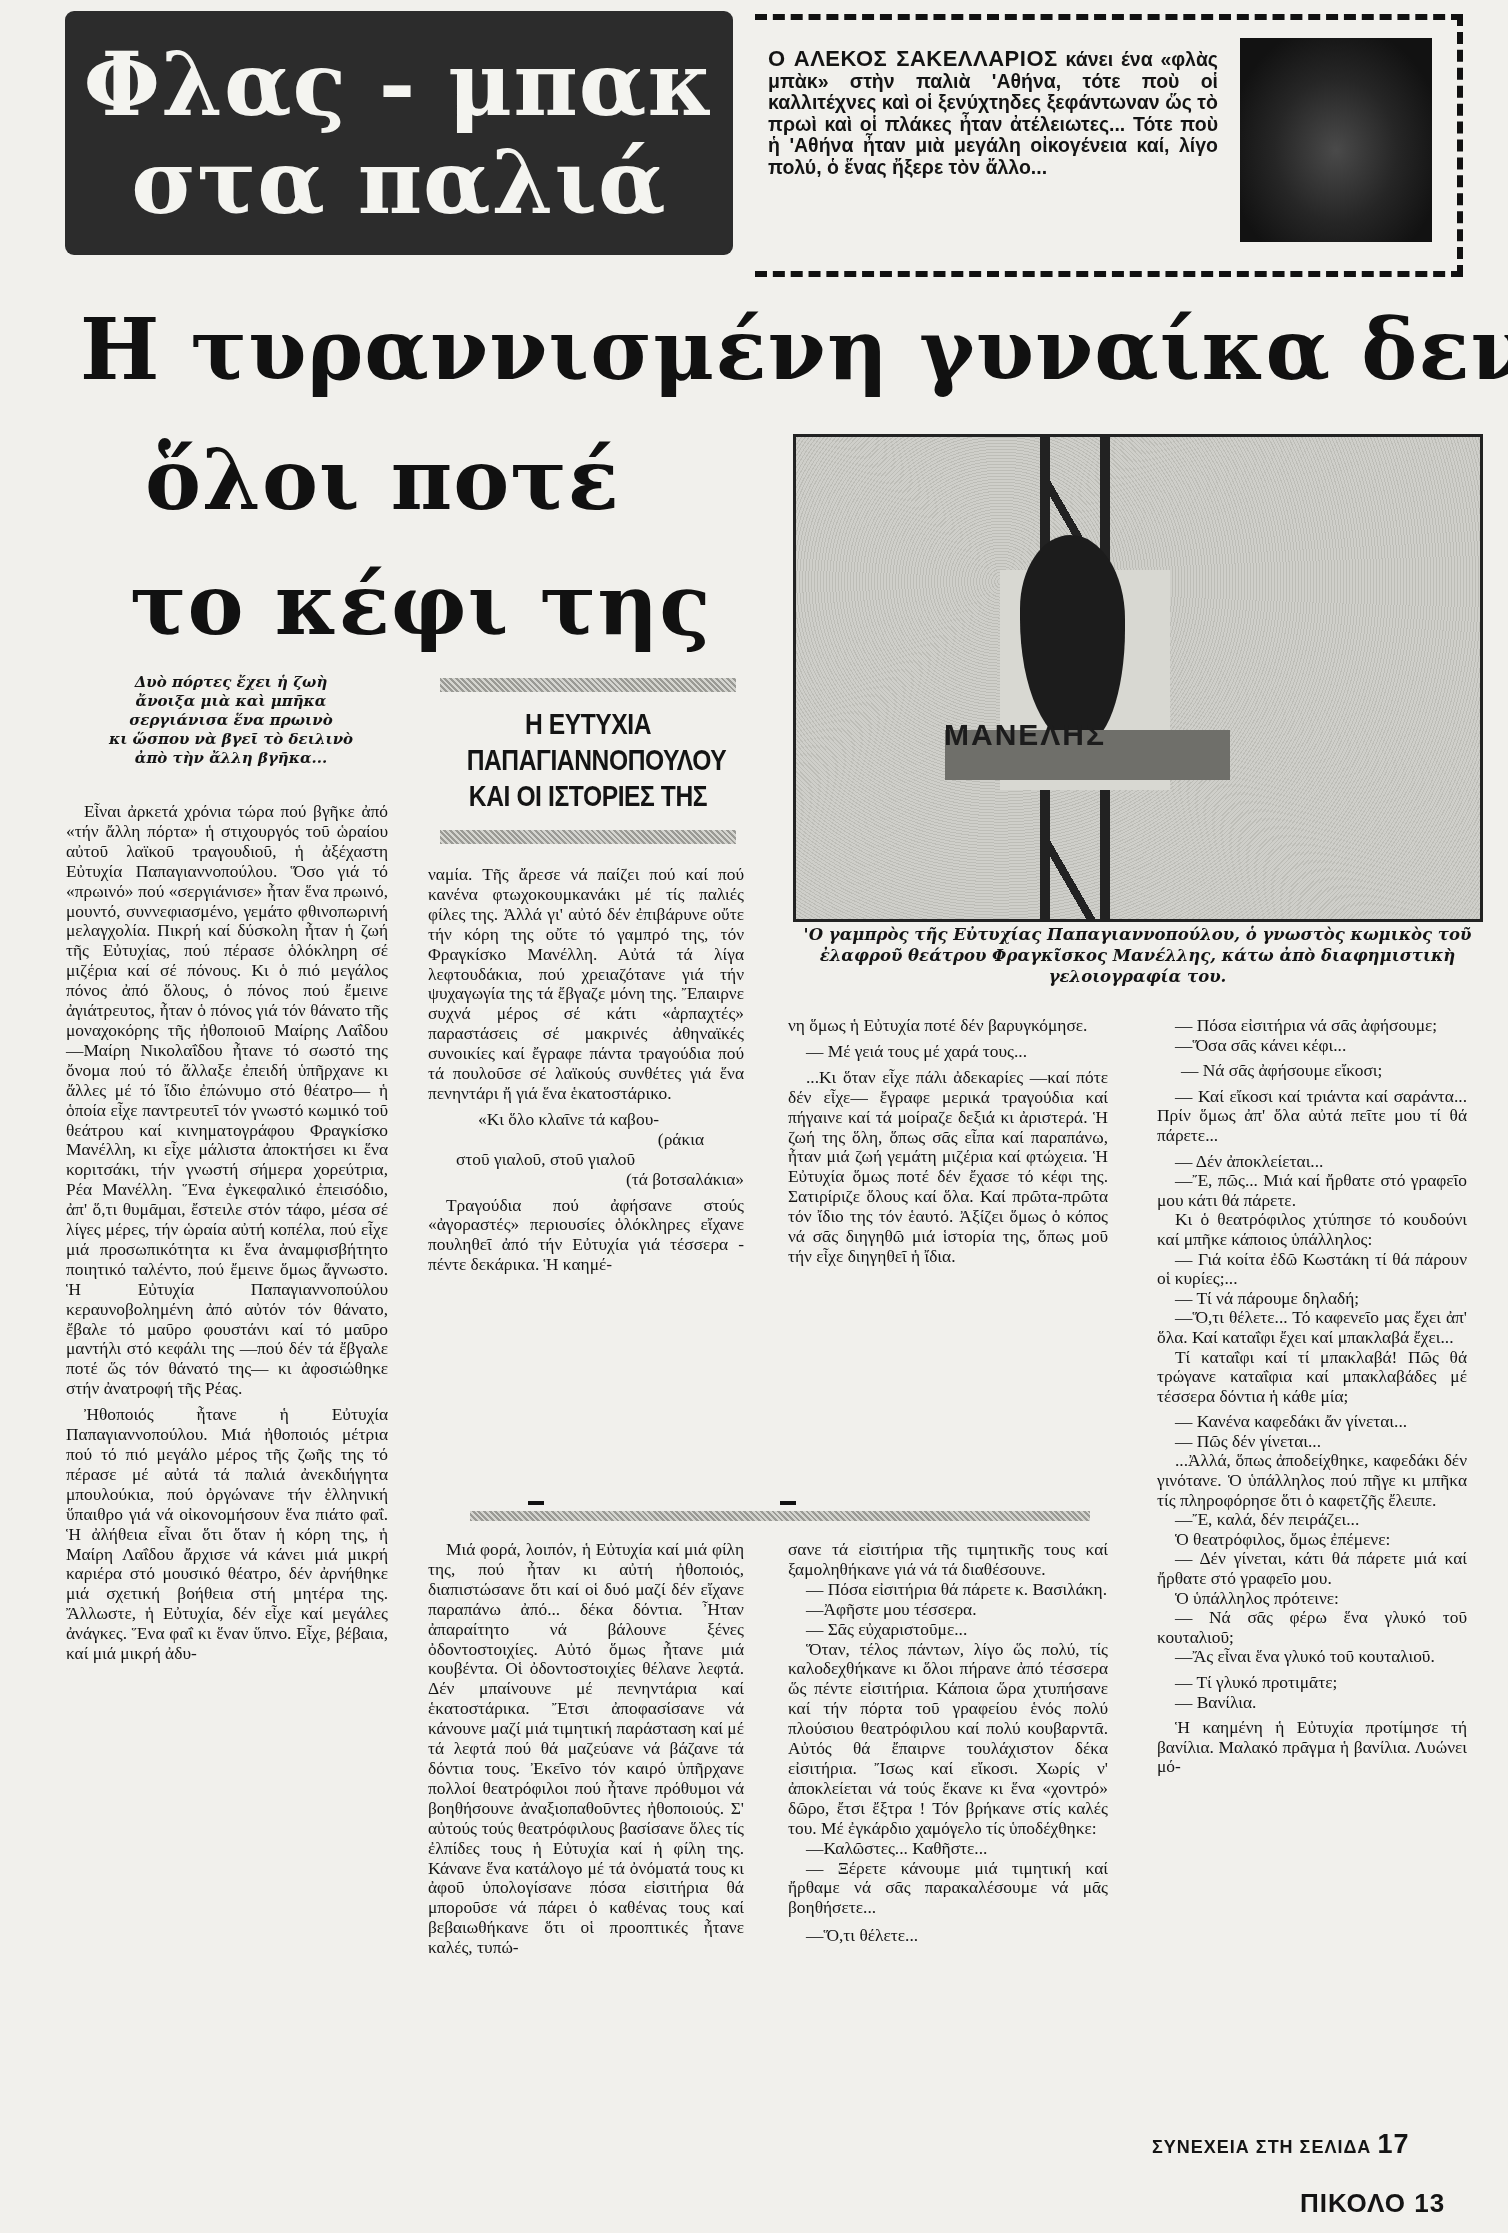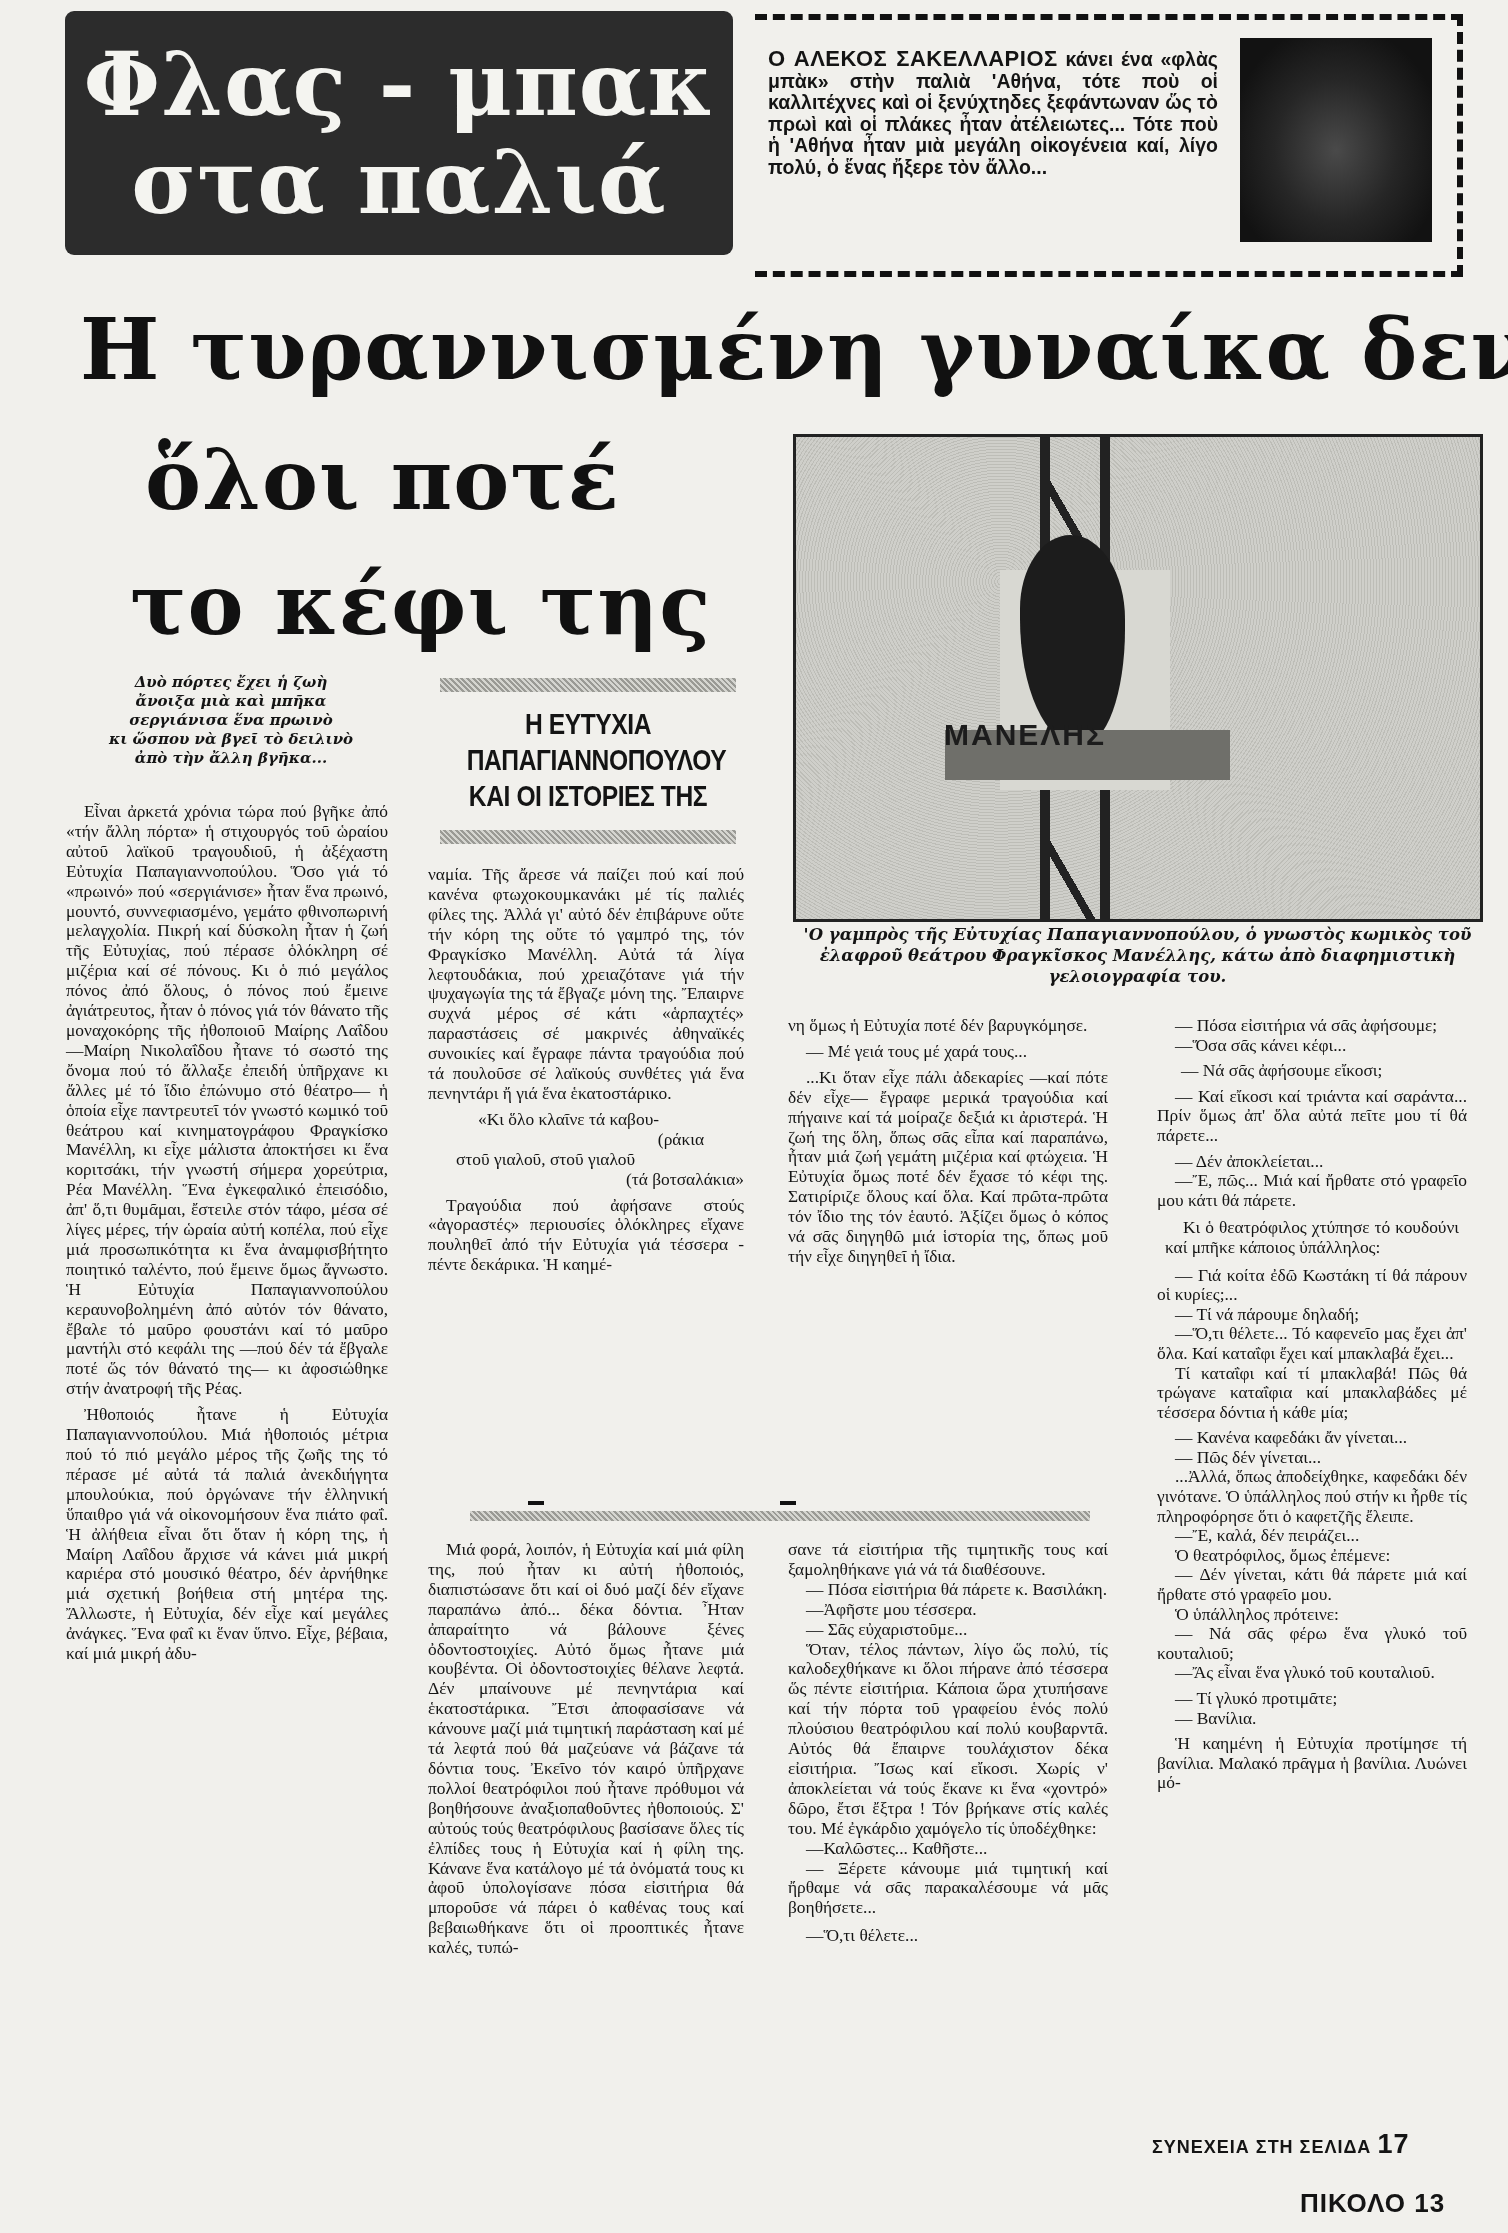--- a/index.html
+++ b/index.html
@@ -193,28 +193,28 @@
   <p>...Κι ὅταν εἶχε πάλι ἀδεκαρίες —καί πότε δέν εἶχε— ἔγραφε μερικά τραγούδια καί πήγαινε καί τά μοίραζε δεξιά κι ἀριστερά. Ἡ ζωή της ὅλη, ὅπως σᾶς εἶπα καί παραπάνω, ἦταν μιά ζωή γεμάτη μιζέρια καί φτώχεια. Ἡ Εὐτυχία ὅμως ποτέ δέν ἔχασε τό κέφι της. Σατιρίριζε ὅλους καί ὅλα. Καί πρῶτα-πρῶτα τόν ἴδιο της τόν ἑαυτό. Ἀξίζει ὅμως ὁ κόπος νά σᾶς διηγηθῶ μιά ἱστορία της, ὅπως μοῦ τήν εἶχε διηγηθεῖ ἡ ἴδια.</p>
 </div>
 
 <div class="abs col c4" style="line-height:19.6px;">
   <p style="margin:0">— Πόσα εἰσιτήρια νά σᾶς ἀφήσουμε;</p>
   <p style="margin:0">—Ὅσα σᾶς κάνει κέφι...</p>
   <p style="margin:6px">— Νά σᾶς ἀφήσουμε εἴκοσι;</p>
   <p style="margin:0 0 6px">— Καί εἴκοσι καί τριάντα καί σαράντα... Πρίν ὅμως ἀπ' ὅλα αὐτά πεῖτε μου τί θά πάρετε...</p>
   <p style="margin:0">— Δέν ἀποκλείεται...</p>
   <p style="margin:0">—Ἔ, πῶς... Μιά καί ἤρθατε στό γραφεῖο μου κάτι θά πάρετε.</p>
-  <p style="margin:8px">Κι ὁ θεατρόφιλος χτύπησε τό κουδούνι καί μπῆκε κάποιος ὑπάλληλος:</p>
+  <p style="margin:0">Κι ὁ θεατρόφιλος χτύπησε τό κουδούνι καί μπῆκε κάποιος ὑπάλληλος:</p>
   <p style="margin:0">— Γιά κοίτα ἐδῶ Κωστάκη τί θά πάρουν οἱ κυρίες;...</p>
   <p style="margin:0">— Τί νά πάρουμε δηλαδή;</p>
   <p style="margin:0">—Ὅ,τι θέλετε... Τό καφενεῖο μας ἔχει ἀπ' ὅλα. Καί καταΐφι ἔχει καί μπακλαβά ἔχει...</p>
   <p style="margin:0 0 6px">Τί καταΐφι καί τί μπακλαβά! Πῶς θά τρώγανε καταΐφια καί μπακλαβάδες μέ τέσσερα δόντια ἡ κάθε μία;</p>
   <p style="margin:0">— Κανένα καφεδάκι ἄν γίνεται...</p>
   <p style="margin:0">— Πῶς δέν γίνεται...</p>
-  <p style="margin:0">...Ἀλλά, ὅπως ἀποδείχθηκε, καφεδάκι δέν γινότανε. Ὁ ὑπάλληλος πού στήν κι ἦρθε τίς πληροφόρησε ὅτι ὁ καφετζῆς ἔλειπε.</p>
+  <p style="margin:0">...Ἀλλά, ὅπως ἀποδείχθηκε, καφεδάκι δέν γινότανε. Ὁ ὑπάλληλος πού πῆγε κι μπῆκα τίς πληροφόρησε ὅτι ὁ καφετζῆς ἔλειπε.</p>
   <p style="margin:0">—Ἔ, καλά, δέν πειράζει...</p>
   <p style="margin:0">Ὁ θεατρόφιλος, ὅμως ἐπέμενε:</p>
   <p style="margin:0">— Δέν γίνεται, κάτι θά πάρετε μιά καί ἤρθατε στό γραφεῖο μου.</p>
   <p style="margin:0">Ὁ ὑπάλληλος πρότεινε:</p>
   <p style="margin:0">— Νά σᾶς φέρω ἕνα γλυκό τοῦ κουταλιοῦ;</p>
   <p style="margin:0 0 6px">—Ἄς εἶναι ἕνα γλυκό τοῦ κουταλιοῦ.</p>
   <p style="margin:0">— Τί γλυκό προτιμᾶτε;</p>
   <p style="margin:0 0 6px">— Βανίλια.</p>
   <p style="margin:0">Ἡ καημένη ἡ Εὐτυχία προτίμησε τή βανίλια. Μαλακό πρᾶγμα ἡ βανίλια. Λυώνει μό-</p>
 </div>

